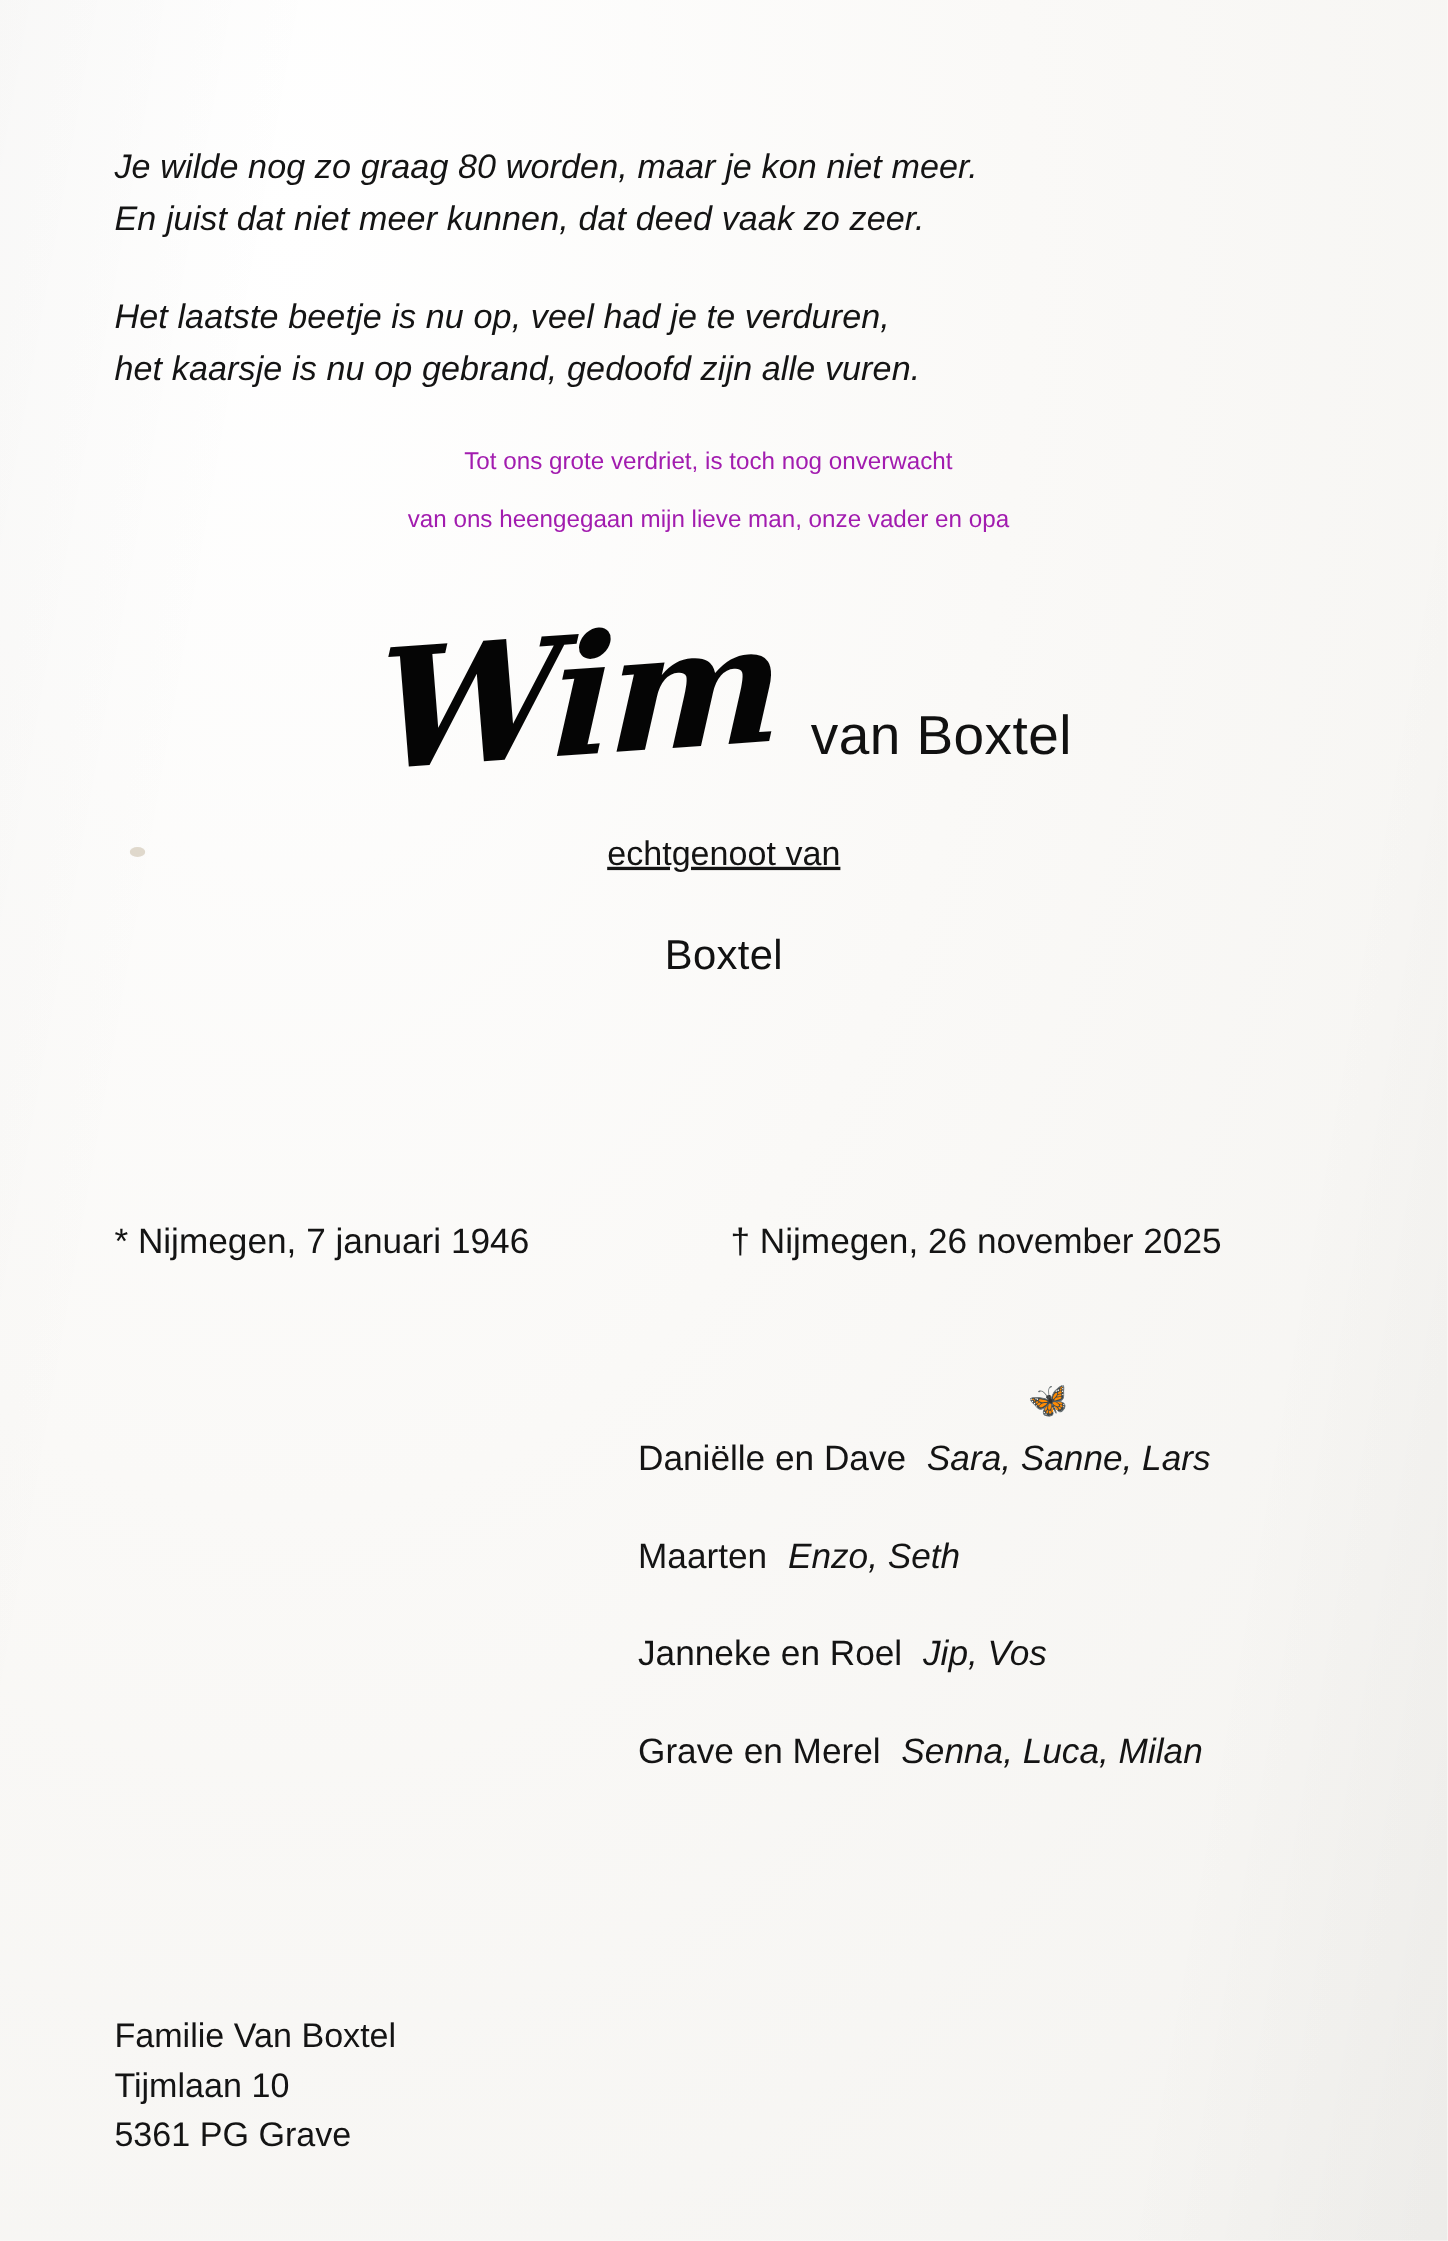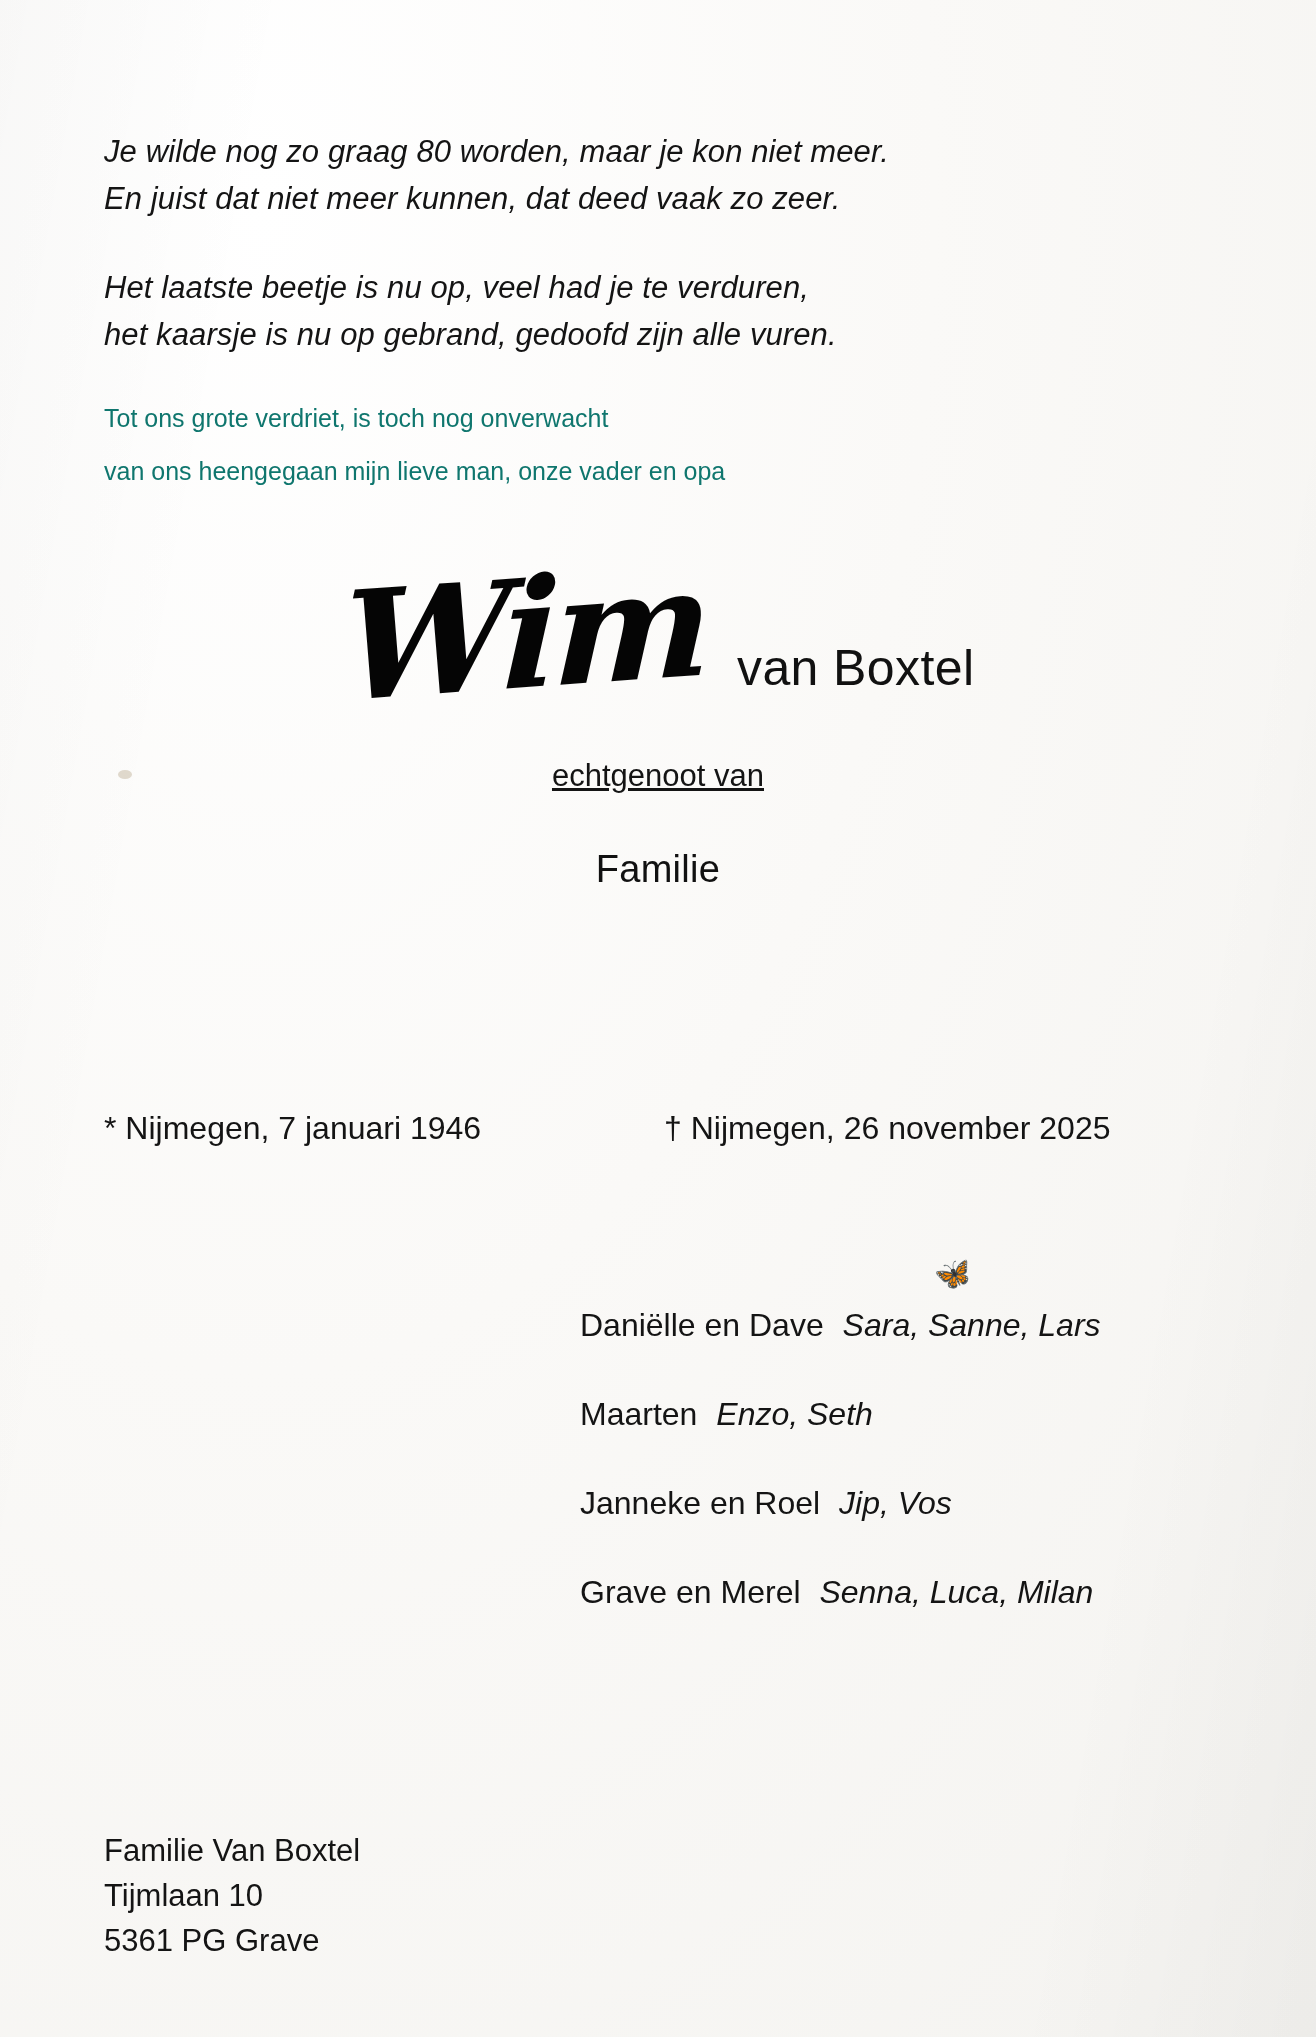--- a/index.html
+++ b/index.html
@@ -56,24 +56,25 @@
   .poem-stanza { margin-bottom: 42px; margin-top: 24px; }
   .poem-stanza:last-child { margin-bottom: 0; }
 
   .intro {
     position: absolute;
     left: 104px;
     top: 392px;
     width: 1080px;
   }
   .intro-line {
-    font-size: 25px;
+    font-size: 22px;
     line-height: 53px;
-    color: #0f766e;
+    color: #a21caf;
     white-space: nowrap;
+    text-align: center;
   }
 
   
   .name-block {
     position: absolute;
     left: 0;
     right: 0;
     top: 560px;
     text-align: center;
   }
@@ -209,21 +210,21 @@
     <div class="intro-line">Tot ons grote verdriet, is toch nog onverwacht</div>
     <div class="intro-line">van ons heengegaan mijn lieve man, onze vader en opa</div>
   </div>
 
   <div class="name-block">
     <div class="name-row">
       <span class="firstname">Wim</span>
       <span class="lastname">van Boxtel</span>
     </div>
     <div class="spouse-label">echtgenoot van</div>
-    <div class="spouse-name">Familie</div>
+    <div class="spouse-name">Boxtel</div>
   </div>
 
   <div class="dates">
     <div class="date-birth">* Nijmegen, 7 januari 1946</div>
     <div class="date-death">† Nijmegen, 26 november 2025</div>
   </div>
 
   <div class="family">
     <div class="butterfly">🦋</div>
 

